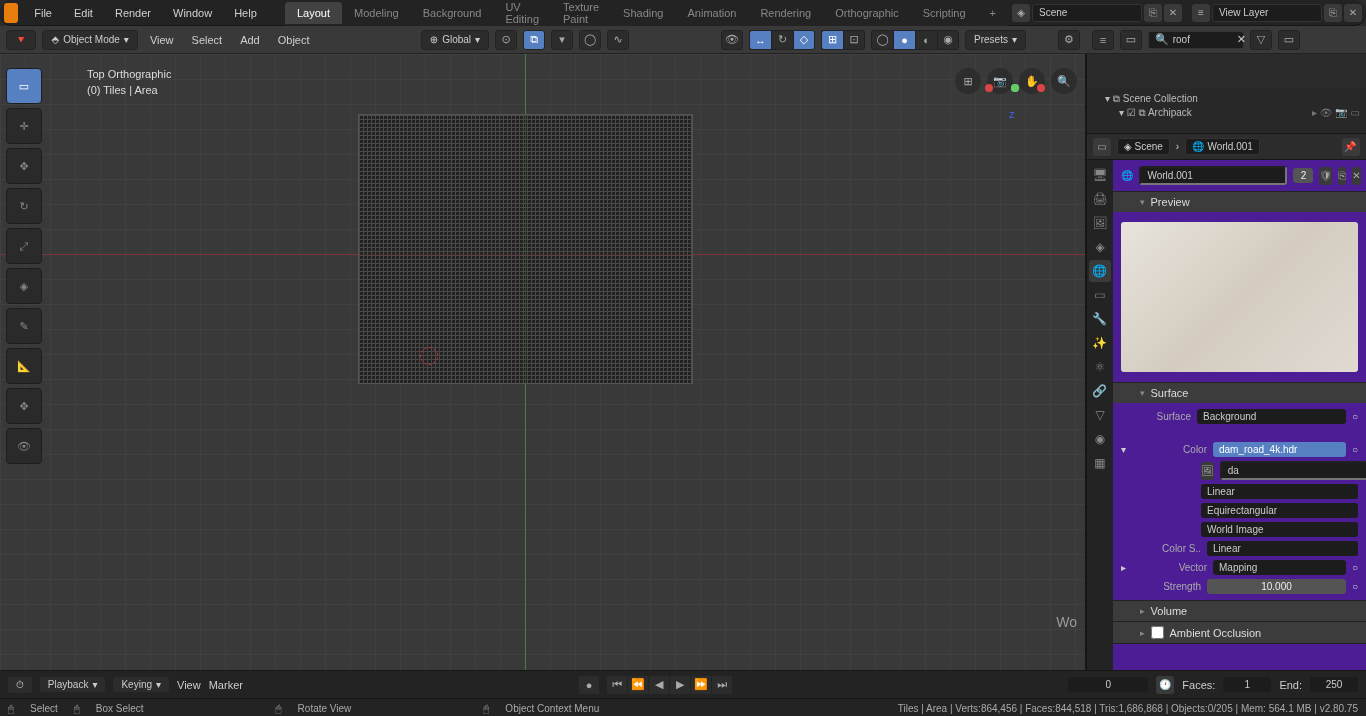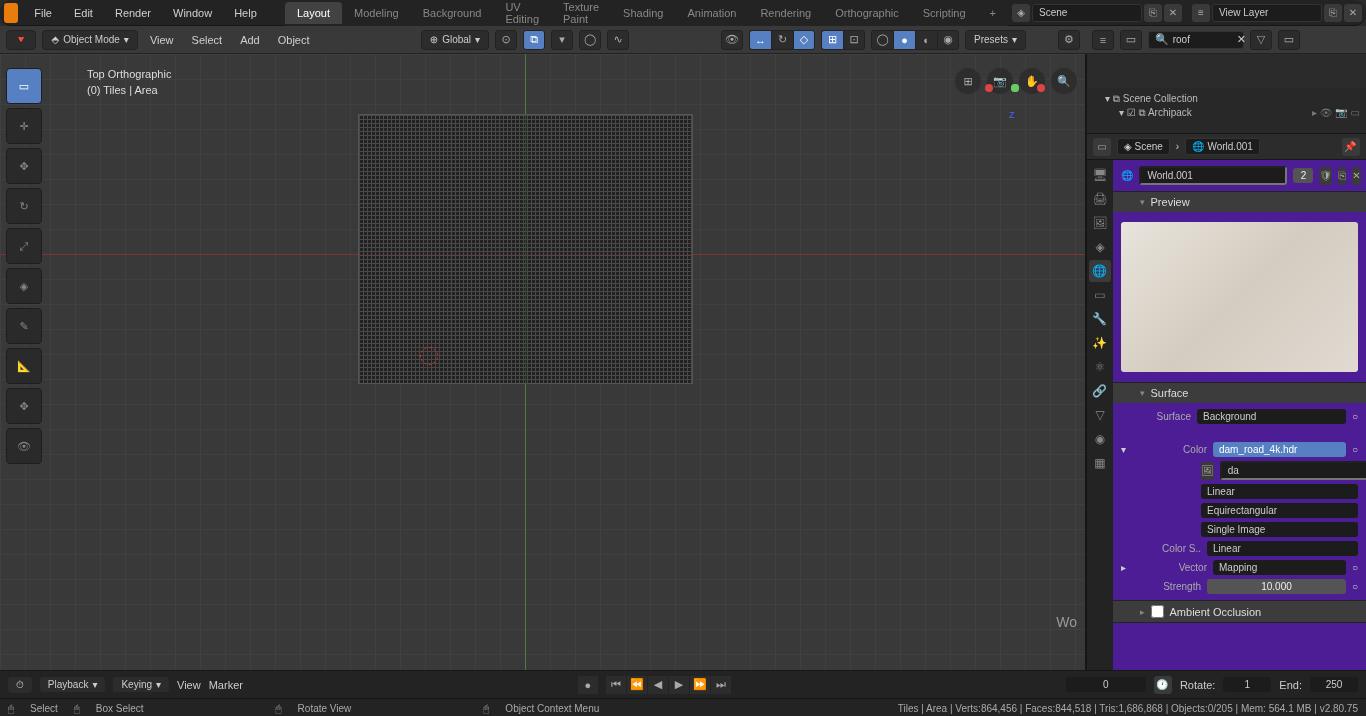--- a/index.html
+++ b/index.html
@@ -287,38 +287,41 @@
                 <input class="pval dark" style="flex: 1 1 0%;" value="da">
 
               </div>
               <div class="proprow" style="padding-left:80px">
                   <div class="pval dark">Linear</div>
                 </div>
               <div class="proprow" style="padding-left:80px">
                   <div class="pval dark">Equirectangular</div>
                 </div>
               <div class="proprow" style="padding-left:80px">
-                  <div class="pval dark">Single Image</div>
+                  <div class="pval dark">World Image</div>
                 </div>
               <div class="proprow" style="padding-left:10px">
                 <div class="plabel">Color S..</div>
                 <div class="pval dark">Linear</div>
               </div>
               <div class="proprow">
                 <span style="width:10px">▸</span>
                 <div class="plabel">Vector</div>
                 <div class="pval dark">Mapping</div>
                 <span>○</span>
               </div>
               <div class="proprow">
                 <div class="plabel" style="width:80px">Strength</div>
                 <div class="numfield">10.000</div>
                 <span>○</span>
               </div>
             </div>
+          </div>
+          <div class="section collapsed">
+            <div class="shdr">Volume</div>
           </div>
           <div class="section collapsed">
             <div class="shdr">
                 <input type="checkbox" style=""> 
                 <span>Ambient Occlusion</span>
               </div>
           </div>
         </div>
       </div>
     </div>
@@ -343,21 +346,21 @@
     <div class="tbtn">⏮</div>
     <div class="tbtn">⏪</div>
     <div class="tbtn">◀</div>
     <div class="tbtn">▶</div>
     <div class="tbtn">⏩</div>
     <div class="tbtn">⏭</div>
   </div>
   <div class="spacer"></div>
   <div class="nf" style="width:80px">0</div>
   <div class="iconbtn">🕐</div>
-  <span>Rotate:</span>
+  <span>Faces:</span>
   <div class="nf">1</div>
   <span>End:</span>
   <div class="nf">250</div>
 </div>
 
 <div class="statusbar">
   <span>🖱</span>
   <span>Select</span>
   <span>🖱</span>
   <span>Box Select</span>

